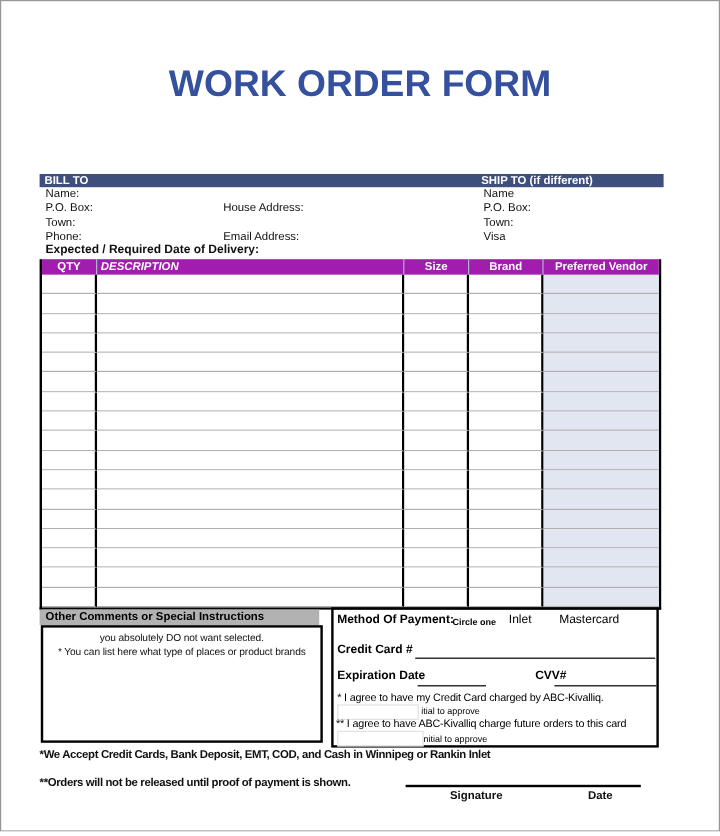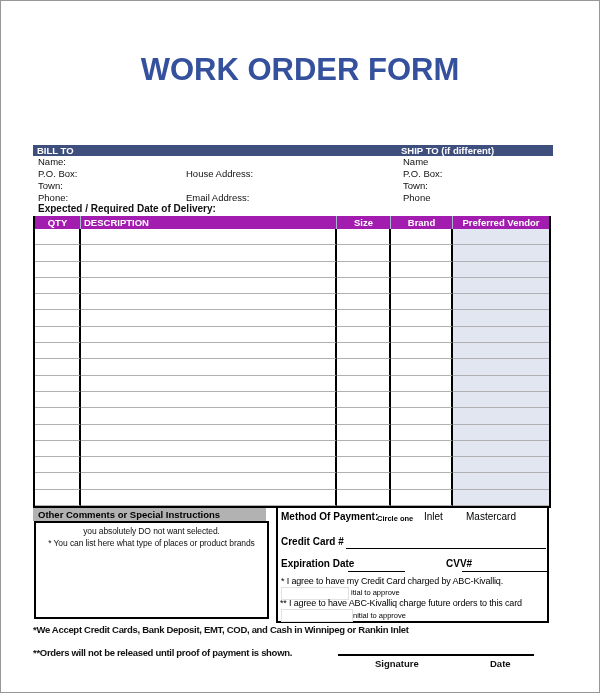--- a/index.html
+++ b/index.html
@@ -24,21 +24,21 @@
     border-left:2px solid #000;border-right:2px solid #000;border-bottom:2px solid #000;}
   .thead{display:flex;height:13px;background:#a21caf;}
   .th{box-sizing:border-box;font-size:9.5px;font-weight:bold;color:#fff;line-height:13px;
     text-align:center;border-right:1px solid #aab4cf;}
   .th.col-desc{text-align:left;padding-left:3px;}
   .th.col-vendor{border-right:none;}
   .tr{display:flex;height:16.3px;}
   .td{box-sizing:border-box;border-right:2px solid #000;border-bottom:1px solid #b0b0b0;background:#fff;}
   .td.col-vendor{border-right:none;background:#e2e6f1;}
   .col-qty{width:46px;}
-  .col-desc{width:256px;}
+  .col-desc{width:256px;font-style:italic;}
   .col-size{width:54px;}
   .col-brand{width:62px;}
   .col-vendor{width:96px;}
   
   .comments-hdr{position:absolute;left:32px;top:507px;width:233px;height:13px;background:#b2b2b2;
     font-size:9.5px;font-weight:bold;line-height:13px;padding-left:5px;box-sizing:border-box;color:#000;white-space:nowrap;}
   .comments-box{position:absolute;left:33px;top:520px;width:235px;height:98px;border:2px solid #000;
     box-sizing:border-box;text-align:center;padding-top:2px;}
   .c-line{font-size:8.5px;letter-spacing:-0.1px;line-height:12px;color:#101010;white-space:nowrap;}
   
@@ -68,21 +68,21 @@
   <span class="lbl" style="left:37px;top:167px">P.O. Box:</span>
   <span class="lbl" style="left:37px;top:179px">Town:</span>
   <span class="lbl" style="left:37px;top:191px">Phone:</span>
 
   <span class="lbl" style="left:185px;top:167px">House Address:</span>
   <span class="lbl" style="left:185px;top:191px">Email Address:</span>
 
   <span class="lbl" style="left:402px;top:155px">Name</span>
   <span class="lbl" style="left:402px;top:167px">P.O. Box:</span>
   <span class="lbl" style="left:402px;top:179px">Town:</span>
-  <span class="lbl" style="left:402px;top:191px">Phone</span>
+  <span class="lbl" style="left:402px;top:191px">Visa</span>
 
   <span class="lbl b" style="left:37px;top:202px">Expected / Required Date of Delivery:</span>
 
   <div class="items-table">
     <div class="thead">
       <div class="th col-qty">QTY</div>
       <div class="th col-desc">DESCRIPTION</div>
       <div class="th col-size">Size</div>
       <div class="th col-brand">Brand</div>
       <div class="th col-vendor">Preferred Vendor</div>

